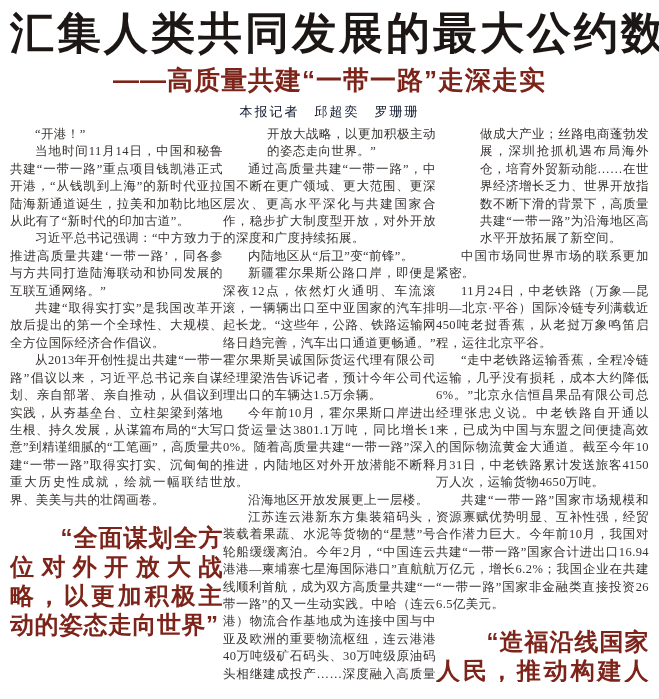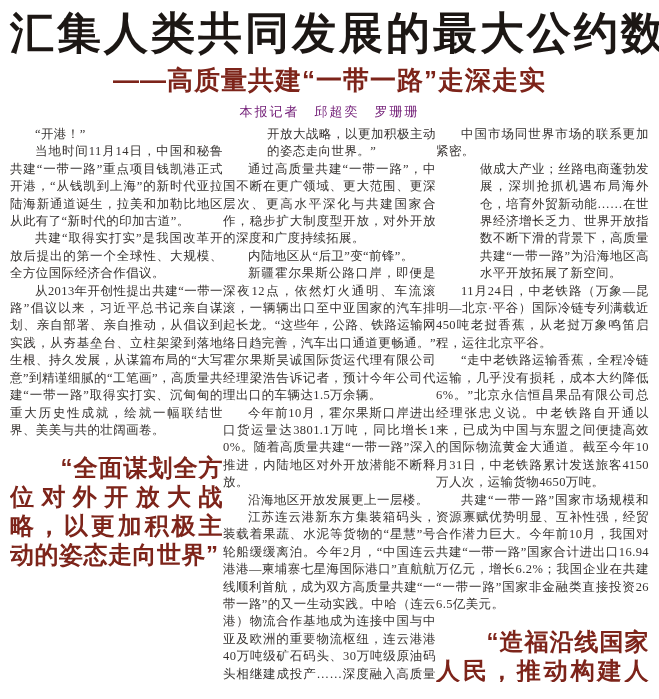--- a/index.html
+++ b/index.html
@@ -34,21 +34,21 @@
     line-height:32px;
     letter-spacing:1px;
     color:var(--accent,#7d241a);
     white-space:nowrap;
   }
   .byline{
     margin:8px 0 6px 0;
     text-align:center;
     font-size:13px;
     line-height:16px;
-    color:#701a75;
+    color:#0f172a;
     letter-spacing:2px;
   }
   .cols{
     display:flex;
     height:556px;
     overflow:hidden;
   }
   .col{
     flex:1 1 0;
     overflow:hidden;
@@ -86,35 +86,36 @@
 <div class="page" style="--accent: #7d241a; --ink: #1c1714; --body: #363230;">
   <header>
     <h1 class="headline">汇集人类共同发展的最大公约数</h1>
     <h2 class="subtitle">——高质量共建“一带一路”走深走实</h2>
     <div class="byline">本报记者　邱超奕　罗珊珊</div>
   </header>
   <main class="cols">
     <section class="col">
         <p class="para">“开港！”</p>
         <p class="para">当地时间11月14日，中国和秘鲁共建“一带一路”重点项目钱凯港正式开港，“从钱凯到上海”的新时代亚拉陆海新通道诞生，拉美和加勒比地区从此有了“新时代的印加古道”。</p>
+        <p class="para">习近平总书记强调：“中方致力于推进高质量共建‘一带一路’，同各参与方共同打造陆海联动和协同发展的互联互通网络。”</p>
         <p class="para">共建“取得实打实”是我国改革开放后提出的第一个全球性、大规模、全方位国际经济合作倡议。</p>
         <p class="para">从2013年开创性提出共建“一带一路”倡议以来，习近平总书记亲自谋划、亲自部署、亲自推动，从倡议到实践，从夯基垒台、立柱架梁到落地生根、持久发展，从谋篇布局的“大写意”到精谨细腻的“工笔画”，高质量共建“一带一路”取得实打实、沉甸甸的重大历史性成就，绘就一幅联结世界、美美与共的壮阔画卷。</p>
         <h3 class="section-head">“全面谋划全方位对外开放大战略，以更加积极主动的姿态走向世界”</h3>
       </section>
     <section class="col">
         <p class="para cont">开放大战略，以更加积极主动的姿态走向世界。”</p>
         <p class="para">通过高质量共建“一带一路”，中国不断在更广领域、更大范围、更深层次、更高水平深化与共建国家合作，稳步扩大制度型开放，对外开放的深度和广度持续拓展。</p>
         <p class="para">内陆地区从“后卫”变“前锋”。</p>
         <p class="para">新疆霍尔果斯公路口岸，即便是深夜12点，依然灯火通明、车流滚滚，一辆辆出口至中亚国家的汽车排起长龙。“这些年，公路、铁路运输网络日趋完善，汽车出口通道更畅通。”霍尔果斯昊诚国际货运代理有限公司经理梁浩告诉记者，预计今年公司代理出口的车辆达1.5万余辆。</p>
         <p class="para">今年前10月，霍尔果斯口岸进出口货运量达3801.1万吨，同比增长10%。随着高质量共建“一带一路”深入推进，内陆地区对外开放潜能不断释放。</p>
         <p class="para">沿海地区开放发展更上一层楼。</p>
         <p class="para">江苏连云港新东方集装箱码头，装载着果蔬、水泥等货物的“星慧”号轮船缓缓离泊。今年2月，“中国连云港港—柬埔寨七星海国际港口”直航航线顺利首航，成为双方高质量共建“一带一路”的又一生动实践。中哈（连云港）物流合作基地成为连接中国与中亚及欧洲的重要物流枢纽，连云港港40万吨级矿石码头、30万吨级原油码头相继建成投产……深度融入高质量共建“一带一路”，连云港开放发展取得新成效。</p>
       </section>
     <section class="col">
+        <p class="para cont">做成大产业；丝路电商蓬勃发展，深圳抢抓机遇布局海外仓，培育外贸新动能……在世界经济增长乏力、世界开放指数不断下滑的背景下，高质量共建“一带一路”为沿海地区高水平开放拓展了新空间。</p>
         <p class="para">中国市场同世界市场的联系更加紧密。</p>
-        <p class="para cont">做成大产业；丝路电商蓬勃发展，深圳抢抓机遇布局海外仓，培育外贸新动能……在世界经济增长乏力、世界开放指数不断下滑的背景下，高质量共建“一带一路”为沿海地区高水平开放拓展了新空间。</p>
         <p class="para">11月24日，中老铁路（万象—昆明—北京·平谷）国际冷链专列满载近450吨老挝香蕉，从老挝万象鸣笛启程，运往北京平谷。</p>
         <p class="para">“走中老铁路运输香蕉，全程冷链运输，几乎没有损耗，成本大约降低6%。”北京永信恒昌果品有限公司总经理张忠义说。中老铁路自开通以来，已成为中国与东盟之间便捷高效的国际物流黄金大通道。截至今年10月31日，中老铁路累计发送旅客4150万人次，运输货物4650万吨。</p>
         <p class="para">共建“一带一路”国家市场规模和资源禀赋优势明显、互补性强，经贸合作潜力巨大。今年前10月，我国对共建“一带一路”国家合计进出口16.94万亿元，增长6.2%；我国企业在共建“一带一路”国家非金融类直接投资266.5亿美元。</p>
         <h3 class="section-head">“造福沿线国家人民，推动构建人类命运共同体”</h3>
       </section>
   </main>
 </div>
 
 </body></html>

